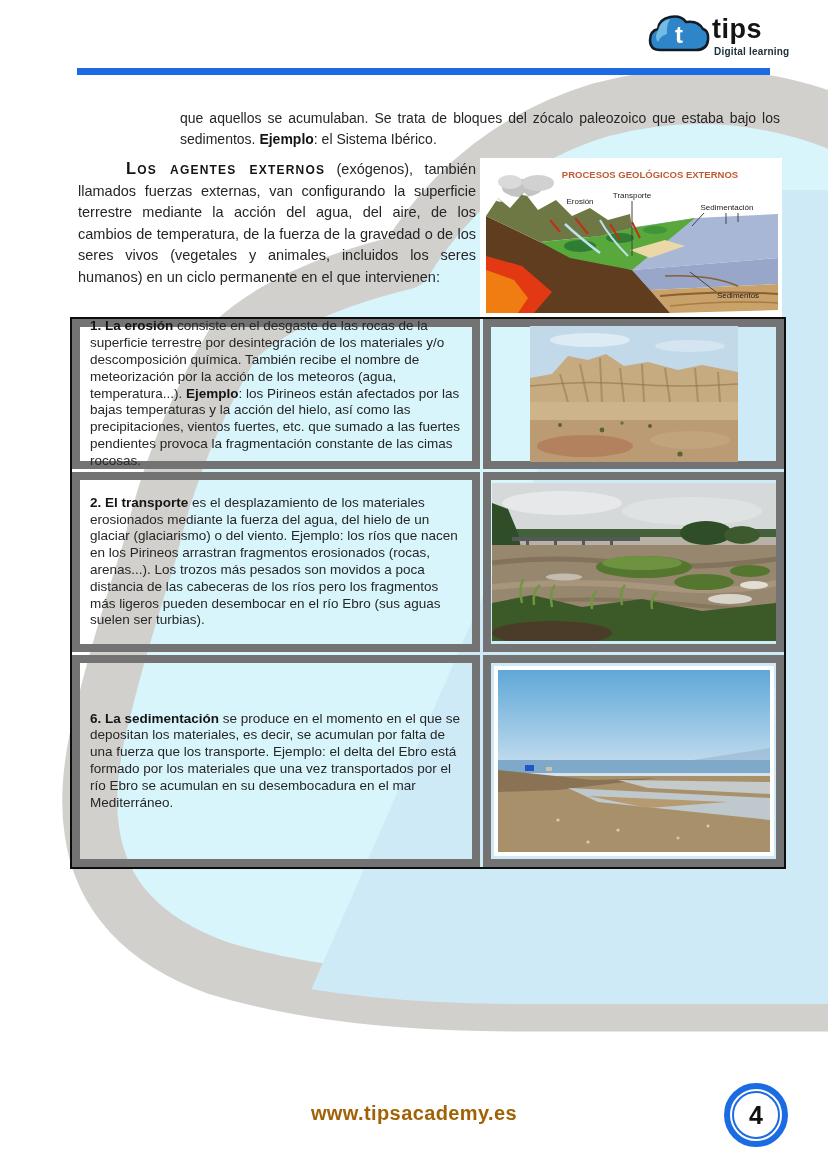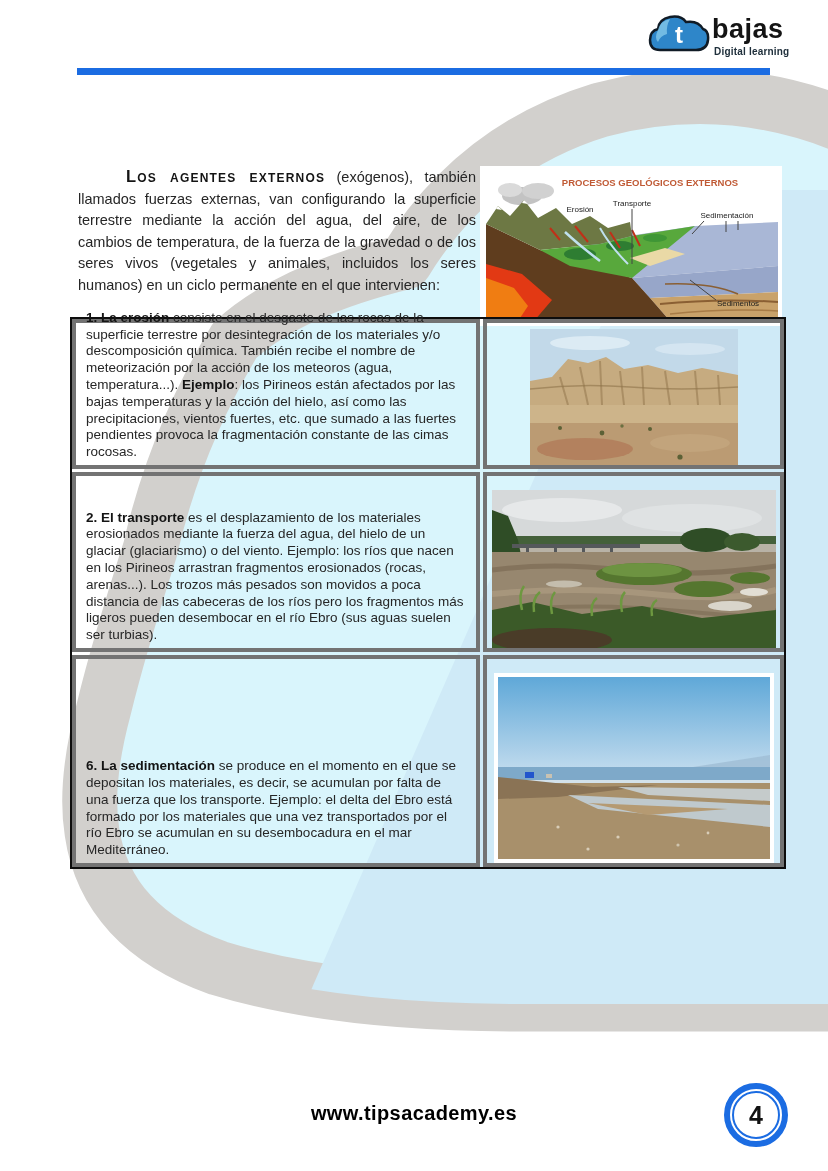--- a/index.html
+++ b/index.html
@@ -14,40 +14,40 @@
   
   .header-title{position:absolute;left:128px;top:44px;font-size:13.5px;font-weight:700;color:#1a1a1a;letter-spacing:.2px;}
   .blue-line{position:absolute;left:77px;top:68px;width:693px;height:7px;background:#1b6ce2;}
   .logo{position:absolute;left:646px;top:10px;width:160px;height:54px;}
   .logo-cloud{position:absolute;left:0;top:2px;}
   .logo-brand{position:absolute;left:66px;top:6px;font-size:27px;font-weight:700;color:#141414;letter-spacing:.5px;line-height:1;}
   .logo-tagline{position:absolute;left:68px;top:36px;font-size:10px;font-weight:700;color:#20303c;letter-spacing:.2px;}
 
   
   .intro{position:absolute;left:180px;top:94px;width:600px;font-size:14px;line-height:21px;text-align:justify;color:#262626;}
-  .agents{position:absolute;left:78px;top:164px;width:712px;display:flex;gap:4px;}
+  .agents{position:absolute;left:78px;top:156px;width:712px;display:flex;gap:4px;}
   .agents-text{width:398px;font-size:14.5px;line-height:21.5px;text-align:justify;color:#262626;text-indent:48px;margin:0;padding-top:2px;}
   .lead{font-variant:small-caps;font-weight:700;font-size:16.5px;letter-spacing:1.2px;color:#141414;}
   .bold{font-weight:700;color:#141414;}
   .diagram-wrap{width:302px;height:160px;background:#ec4899;flex:none;margin-top:2px;}
 
   
   .process-table{
     position:absolute;left:70px;top:317px;width:716px;
     display:grid;grid-template-columns:408px 1fr;grid-template-rows:150px 180px 212px;
     gap:3px;border:2px solid #0d0d0d;box-sizing:border-box;
   }
-  .cell{border:4px solid #737373;box-sizing:border-box;display:flex;align-items:flex-end;}
+  .cell{border:8px solid #737373;box-sizing:border-box;display:flex;align-items:center;}
   .cell-text{padding:4px 10px;}
   .cell-text p{margin:0;font-size:13.5px;line-height:16.8px;color:#262626;}
   .cell-photo{justify-content:center;}
   .photo-frame{background:#fff;padding:4px;line-height:0;}
 
   
-  .footer-url{position:absolute;left:0;right:0;top:1102px;text-align:center;font-size:20px;font-weight:700;color:#000000;letter-spacing:.4px;}
+  .footer-url{position:absolute;left:0;right:0;top:1102px;text-align:center;font-size:20px;font-weight:700;color:#a16207;letter-spacing:.4px;}
   .page-badge{position:absolute;left:724px;top:1083px;width:64px;height:64px;border-radius:50%;border:6px solid #1b6ce2;box-sizing:border-box;background:#fff;display:flex;align-items:center;justify-content:center;}
   .page-badge-inner{width:44px;height:44px;border-radius:50%;border:2px solid #1b6ce2;display:flex;align-items:center;justify-content:center;background:#fff;}
   .page-badge-inner span{font-size:25px;font-weight:700;color:#111;}
 </style>
 </head>
 <body>
 
 <div class="page">
 
   <svg class="layer" viewBox="0 0 828 1171" width="828" height="1171" aria-hidden="true">
@@ -62,24 +62,25 @@
 
   <div class="content">
 
     <div class="blue-line"></div>
     <div class="logo">
       <svg class="logo-cloud" width="64" height="46" viewBox="0 0 64 46">
         <path d="M14 38 Q4 38 4 28 Q4 19 12 17 Q13 7 24 5 Q35 3 40 10 Q52 8 57 17 Q63 19 62 28 Q61 38 50 38 Z" fill="#2e86c9" stroke="#101b26" stroke-width="2.5" stroke-linejoin="round"></path>
         <path d="M12 18 Q14 9 24 7 Q20 14 21 22 Q14 24 12 30 Q8 26 12 18" fill="#7ec4e8" opacity="0.85"></path>
         <text x="33" y="31" text-anchor="middle" font-size="24" font-weight="bold" fill="#ffffff" font-family="Liberation Sans, sans-serif">t</text>
       </svg>
-      <div class="logo-brand">bajas</div>
+      <div class="logo-brand">tips</div>
       <div class="logo-tagline">Digital learning</div>
     </div>
 
+    <p class="intro"><span>que aquellos se acumulaban. Se trata de bloques del zócalo paleozoico que estaba bajo los sedimentos. </span><span class="bold">Ejemplo</span><span>: el Sistema Ibérico.</span></p>
 
     <div class="agents">
       <p class="agents-text"><span class="lead">Los agentes externos</span><span> (exógenos), también llamados fuerzas externas, van configurando la superficie terrestre mediante la acción del agua, del aire, de los cambios de temperatura, de la fuerza de la gravedad o de los seres vivos (vegetales y animales, incluidos los seres humanos) en un ciclo permanente en el que intervienen:</span></p>
 
       <div class="diagram-wrap">
         <svg width="302" height="160" viewBox="0 0 302 160">
           <rect x="0" y="0" width="302" height="160" fill="#ffffff"></rect>
 
           <g opacity="0.85">
             <ellipse cx="42" cy="30" rx="20" ry="9" fill="#b9b9b9"></ellipse>

